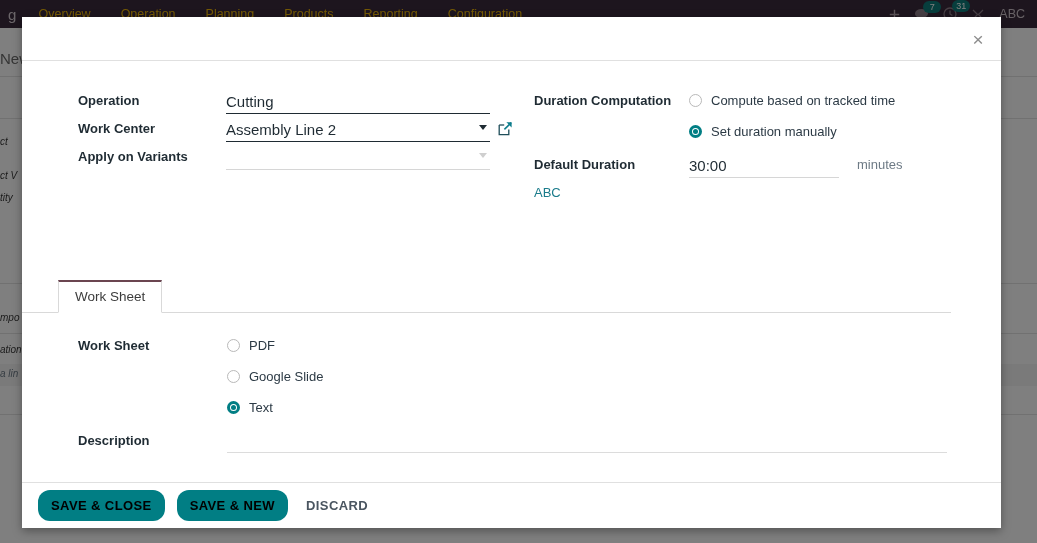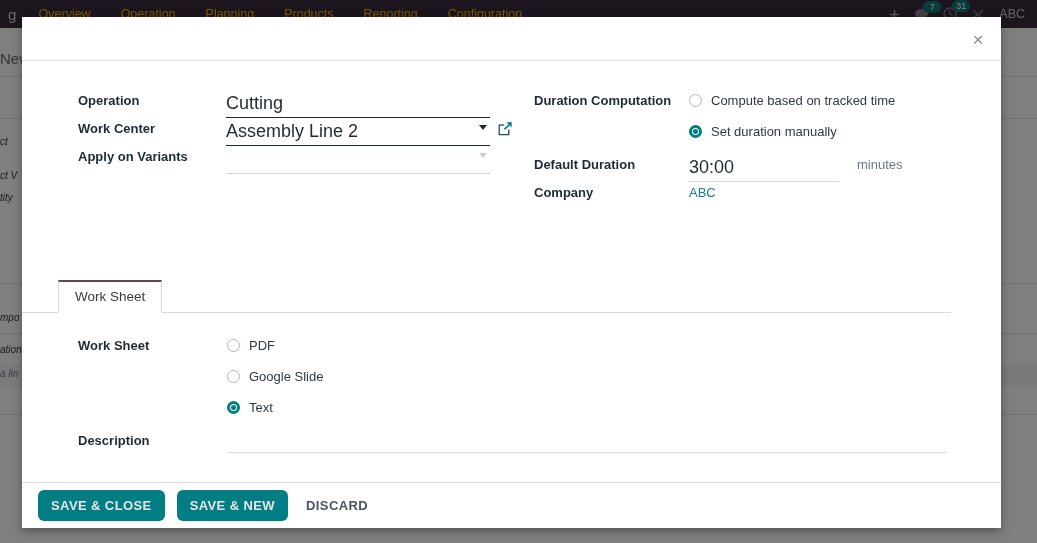--- a/index.html
+++ b/index.html
@@ -182,21 +182,21 @@
     white-space: nowrap;
   }
   .fvalue {
     position: relative;
   }
   .finput {
     border: none;
     outline: none;
     background: transparent;
     font-family: "Liberation Sans", sans-serif;
-    font-size: 18px;
+    font-size: 15px;
     color: #1f2b33;
     padding: 0 0 3px 0;
     width: 100%;
     box-sizing: border-box;
   }
   .underline-dark { border-bottom: 1px solid #1f2b33; }
   .underline-light { border-bottom: 1px solid #d6d6d6; }
   .caret {
     position: absolute;
     right: 3px; top: 4px;
@@ -301,29 +301,29 @@
     border-top: 1px solid #e0e0e0;
     display: flex;
     align-items: center;
     gap: 12px;
     padding-left: 16px;
     box-sizing: border-box;
     background: #ffffff;
   }
   .btn-primary {
     background: #017e84;
-    color: #e5e5e5;
+    color: #000000;
     border: none;
     font-family: "Liberation Sans", sans-serif;
     font-size: 13px;
     font-weight: bold;
     letter-spacing: .4px;
     padding: 8px 13px;
     cursor: pointer;
-    border-radius: 6px;
+    border-radius: 12px;
   }
   .btn-link {
     background: none;
     border: none;
     color: #4a5560;
     font-family: "Liberation Sans", sans-serif;
     font-size: 13px;
     font-weight: bold;
     letter-spacing: .4px;
     padding: 8px 6px;
@@ -464,21 +464,20 @@
 
       <div class="fgroup" style="left:512px; top:96px; width:440px;">
         <span class="flabel" style="width:155px;">Default Duration</span>
         <span class="fvalue" style="width:150px;">
           <input class="finput underline-light" type="text" value="30:00" style="">
         </span>
         <span class="suffix-text" style="margin-left:18px;">minutes</span>
       </div>
 
       <div class="fgroup" style="left:512px; top:124px; width:440px;">
-        <span class="flabel" style="width:155px;">Company</span>
         <span class="link-value">ABC</span>
       </div>
     </div>
 
     <div class="notebook">
       <div class="tab-strip">
         <span class="tab">Work Sheet</span>
       </div>
 
       <div class="tab-page">

